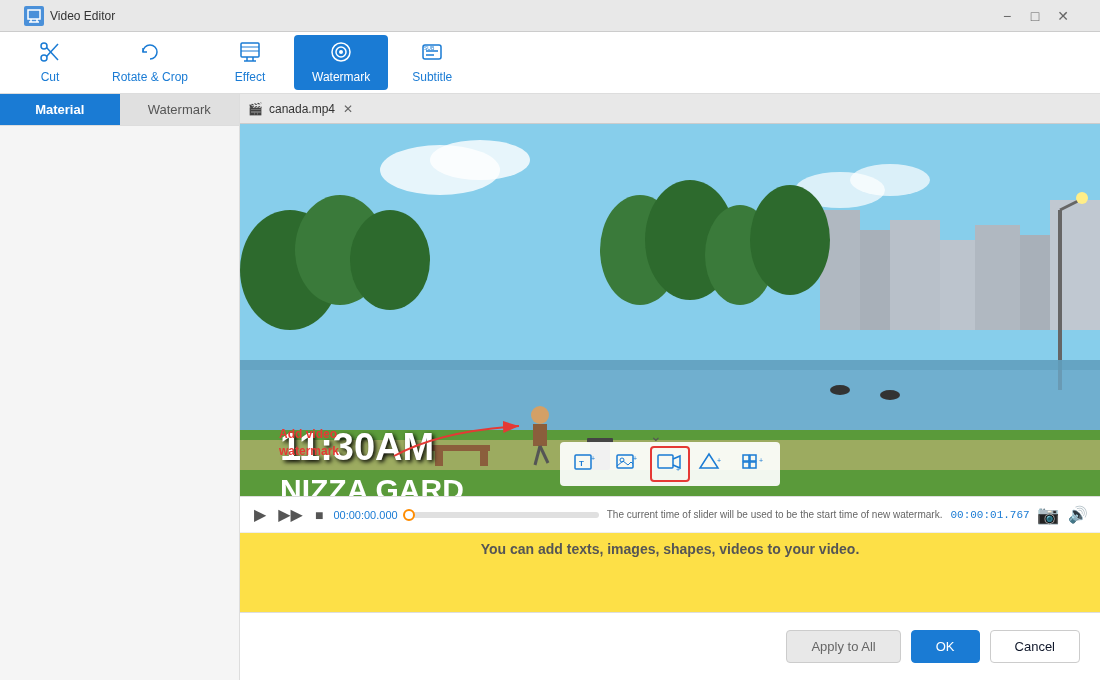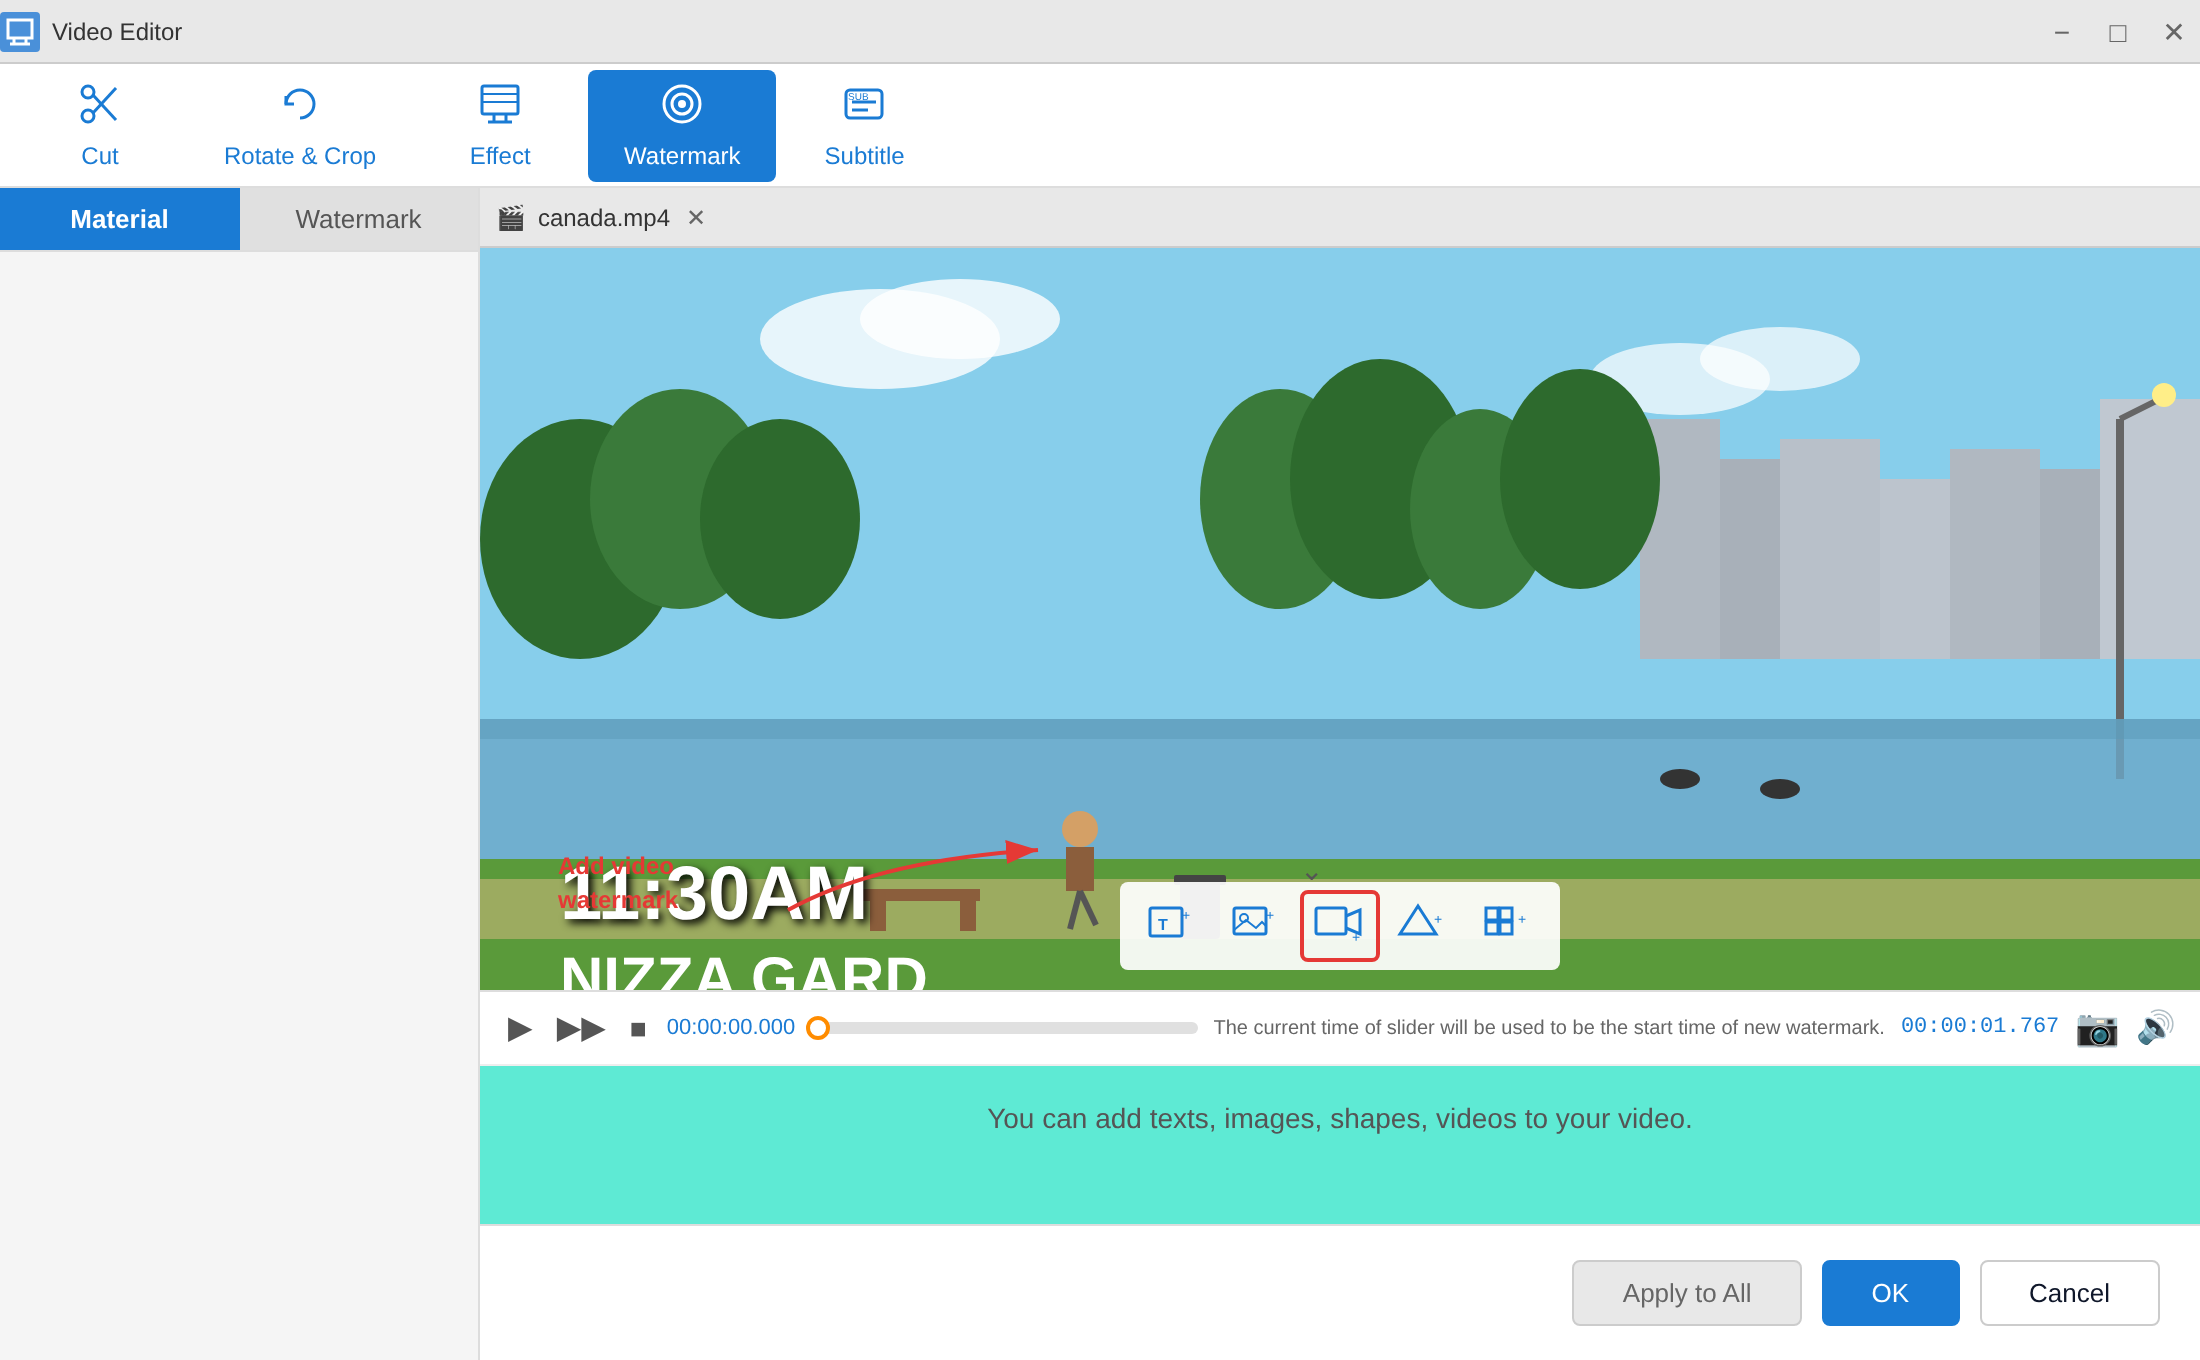--- a/index.html
+++ b/index.html
@@ -4,21 +4,21 @@
   <style>
     * { margin: 0; padding: 0; box-sizing: border-box; }
     body { width: 1100px; height: 680px; overflow: hidden; font-family: 'Segoe UI', Arial, sans-serif; background: #f0f0f0; }
 
     
     .title-bar {
       background: #e8e8e8;
       height: 32px;
       display: flex;
       align-items: center;
-      padding: 0 0;
+      padding: 0 24px;
       border-bottom: 1px solid #ccc;
       user-select: none;
     }
     .title-bar-icon { width: 20px; height: 20px; background: #4a90d9; border-radius: 2px; margin-right: 6px; display: flex; align-items: center; justify-content: center; }
     .title-bar-text { font-size: 12px; color: #333; flex: 1; }
     .title-bar-controls { display: flex; gap: 2px; }
     .title-bar-btn { width: 26px; height: 20px; display: flex; align-items: center; justify-content: center; font-size: 14px; color: #666; cursor: pointer; border-radius: 2px; }
 
     
     .tab-bar {
@@ -120,24 +120,25 @@
     .progress-fill { height: 100%; width: 2%; background: linear-gradient(to right, #ff8c00, #ffa500); border-radius: 3px; }
     .progress-thumb { position: absolute; left: 2%; top: 50%; transform: translate(-50%, -50%); width: 12px; height: 12px; background: white; border: 2px solid #ff8c00; border-radius: 50%; }
     .time-left { font-size: 11px; color: #1a7bd4; white-space: nowrap; }
     .time-right { font-size: 11px; color: #1a7bd4; white-space: nowrap; font-family: Liberation Mono, monospace; }
     .time-info { font-size: 10px; color: #666; flex: 0 0 auto; max-width: 340px; white-space: nowrap; overflow: hidden; text-overflow: ellipsis; }
     .cam-btn { background: none; border: none; cursor: pointer; font-size: 18px; color: #1a7bd4; }
     .vol-btn { background: none; border: none; cursor: pointer; font-size: 16px; color: #555; }
 
     
     .desc-area {
-      background: #5eead4;
-      padding: 18px 20px;
+      background: #fde047;
+      padding: 8px 20px;
       border-top: 1px solid #eee;
       min-height: 80px;
+      font-weight: bold;
     }
     .desc-text { font-size: 14px; color: #555; text-align: center; }
 
     
     .footer {
       background: white;
       border-top: 1px solid #ddd;
       padding: 10px 20px;
       display: flex;
       justify-content: flex-end;

